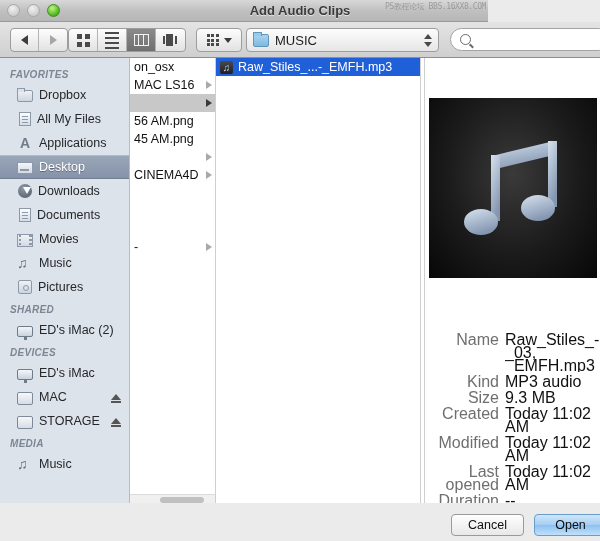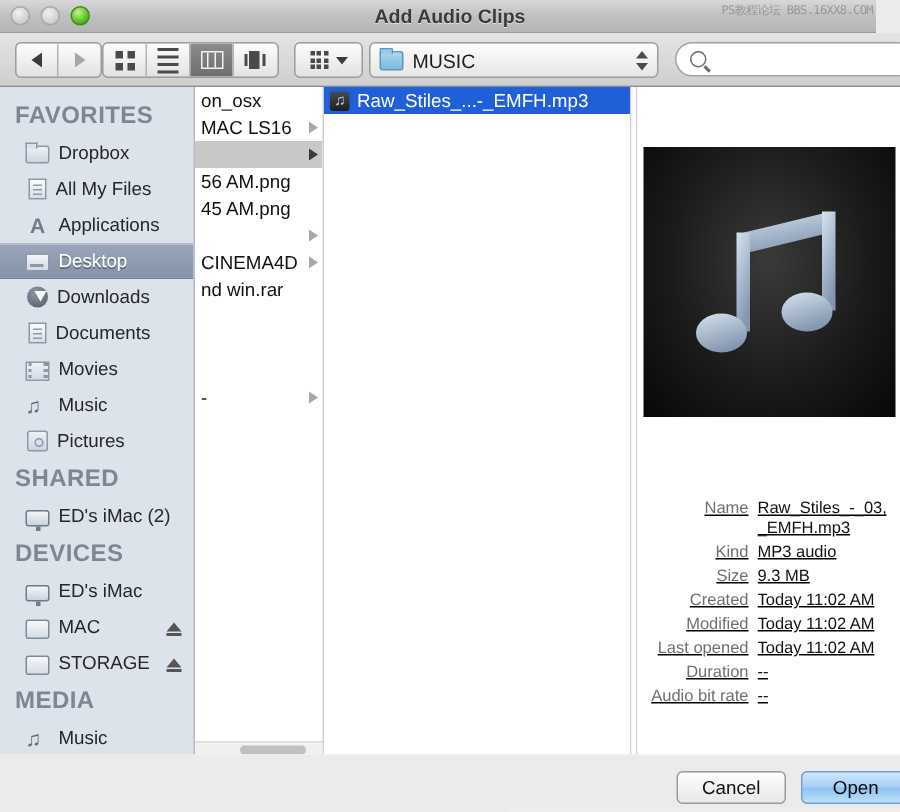--- a/index.html
+++ b/index.html
@@ -11,21 +11,21 @@
   }
   #dialog {
     position: relative;
     width: 600px; height: 541px;
     background: #ebebeb;
     overflow: hidden;
   }
 
   
   #titlebar {
-    position: absolute; left: 0; top: 0; width: 584px; height: 22px;
+    position: absolute; left: 0; top: 0; width: 488px; height: 22px;
     background: linear-gradient(to bottom, #d8d8d8 0%, #c0c0c0 50%, #b6b6b6 100%);
     border-bottom: 1px solid #9a9a9a;
   }
   #traffic { position: absolute; left: 7px; top: 4px; display: flex; gap: 7px; }
   .light { width: 13px; height: 13px; border-radius: 50%; }
   .light.dim {
     background: radial-gradient(circle at 40% 32%, #f1f1f1, #d2d2d2 62%, #bfbfbf 100%);
     border: 1px solid #a8a8a8;
   }
   .light.green {
@@ -127,22 +127,22 @@
   }
 
   
   #sidebar {
     width: 130px; flex: none; height: 445px;
     background: #dde3ea;
     border-right: 1px solid #b4bcc6;
     overflow: hidden; padding-top: 6px;
   }
   .sb-head {
-    font-size: 16px; font-weight: bold; color: #7d8794;
-    letter-spacing: .3px; padding: 5px 0 3px 10px; text-transform: uppercase;
+    font-size: 10px; font-weight: bold; color: #7d8794;
+    letter-spacing: .3px; padding: 5px 0 3px 10px; text-transform: uppercase; font-style: italic;
   }
   .sb-item {
     height: 24px; display: flex; align-items: center;
     padding-left: 17px; padding-right: 6px; font-size: 12.5px; color: #26272a;
   }
   .sb-item.sel {
     background: linear-gradient(to bottom, #9aa6b8, #8592a8);
     color: #fff; text-shadow: 0 1px 0 rgba(0,0,0,.3);
     border-top: 1px solid #b0bac9; border-bottom: 1px solid #737f93;
   }
@@ -210,21 +210,21 @@
   #preview {
     width: 175px; flex: none; height: 445px; background: #fff;
     display: flex; flex-direction: column; align-items: center; overflow: hidden;
   }
   #artwork {
     width: 168px; height: 180px; margin-top: 40px; flex: none;
     background: radial-gradient(ellipse at 50% 42%, #3a3a3a 0%, #1b1b1b 55%, #070707 100%);
     display: flex; align-items: center; justify-content: center;
   }
   #artwork svg { display: block; }
-  #info { width: 175px; padding: 55px 0 0 0; font-size: 11px; text-decoration: underline; }
+  #info { width: 175px; padding: 55px 0 0 0; font-size: 16px; }
   .inf-row { display: flex; margin-bottom: 3px; line-height: 13px; }
   .inf-k { width: 80px; flex: none; text-align: right; color: #6f6f6f; padding-right: 6px; }
   .inf-v { color: #101010; overflow: hidden; white-space: pre-wrap; }
 
   
   #footer {
     position: absolute; left: 0; top: 503px; width: 600px; height: 38px;
     background: #ebebeb;
   }
   .btn {
@@ -441,23 +441,20 @@
         <div class="row">
             <span class="nm">45 AM.png</span>
           </div>
         <div class="row">
             <span class="nm"></span>
             <span class="disc"></span>
           </div>
         <div class="row">
             <span class="nm">CINEMA4D</span>
             <span class="disc"></span>
-          </div>
-        <div class="row">
-            <span class="nm">nd win.rar</span>
           </div>
         <div class="row">
             <span class="nm"></span>
           </div>
         <div class="row">
             <span class="nm"></span>
           </div>
         <div class="row">
             <span class="nm"></span>
           </div>

